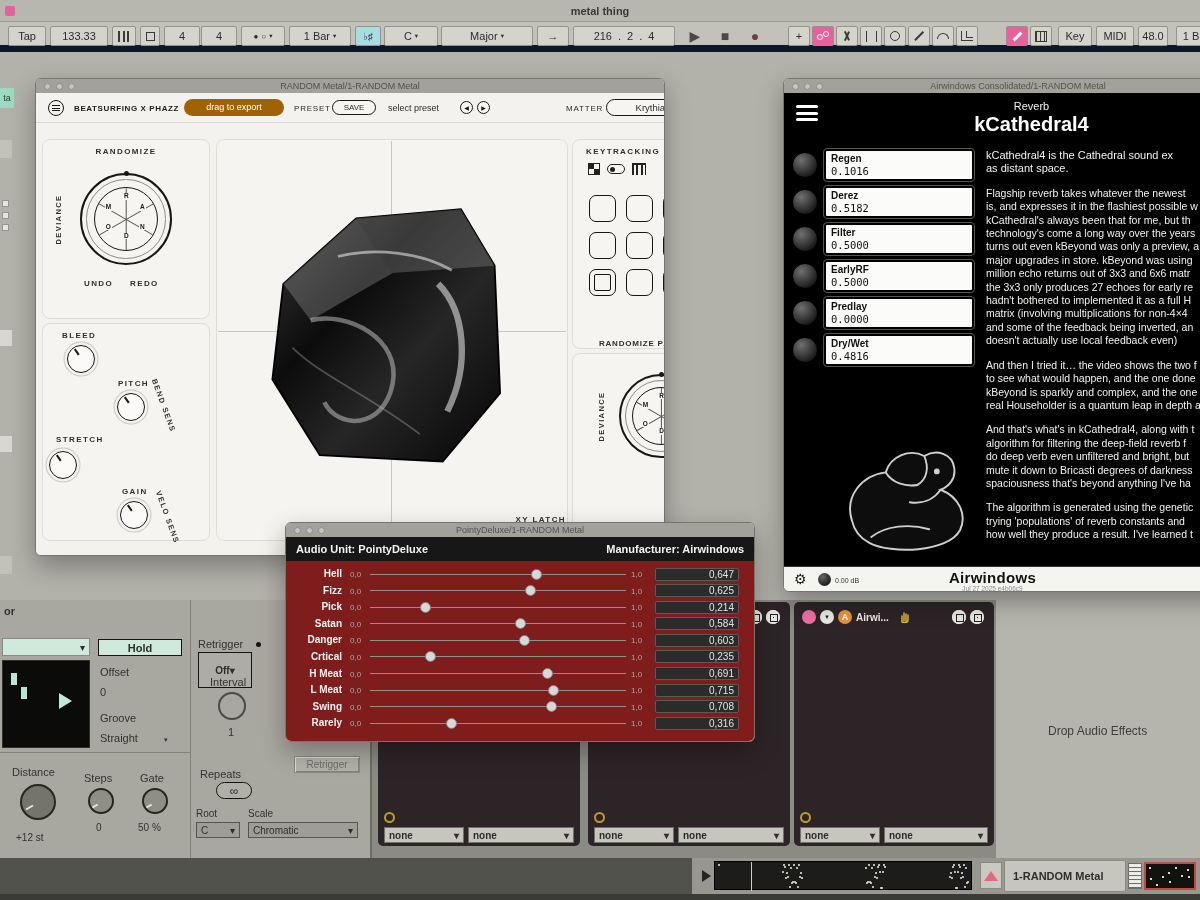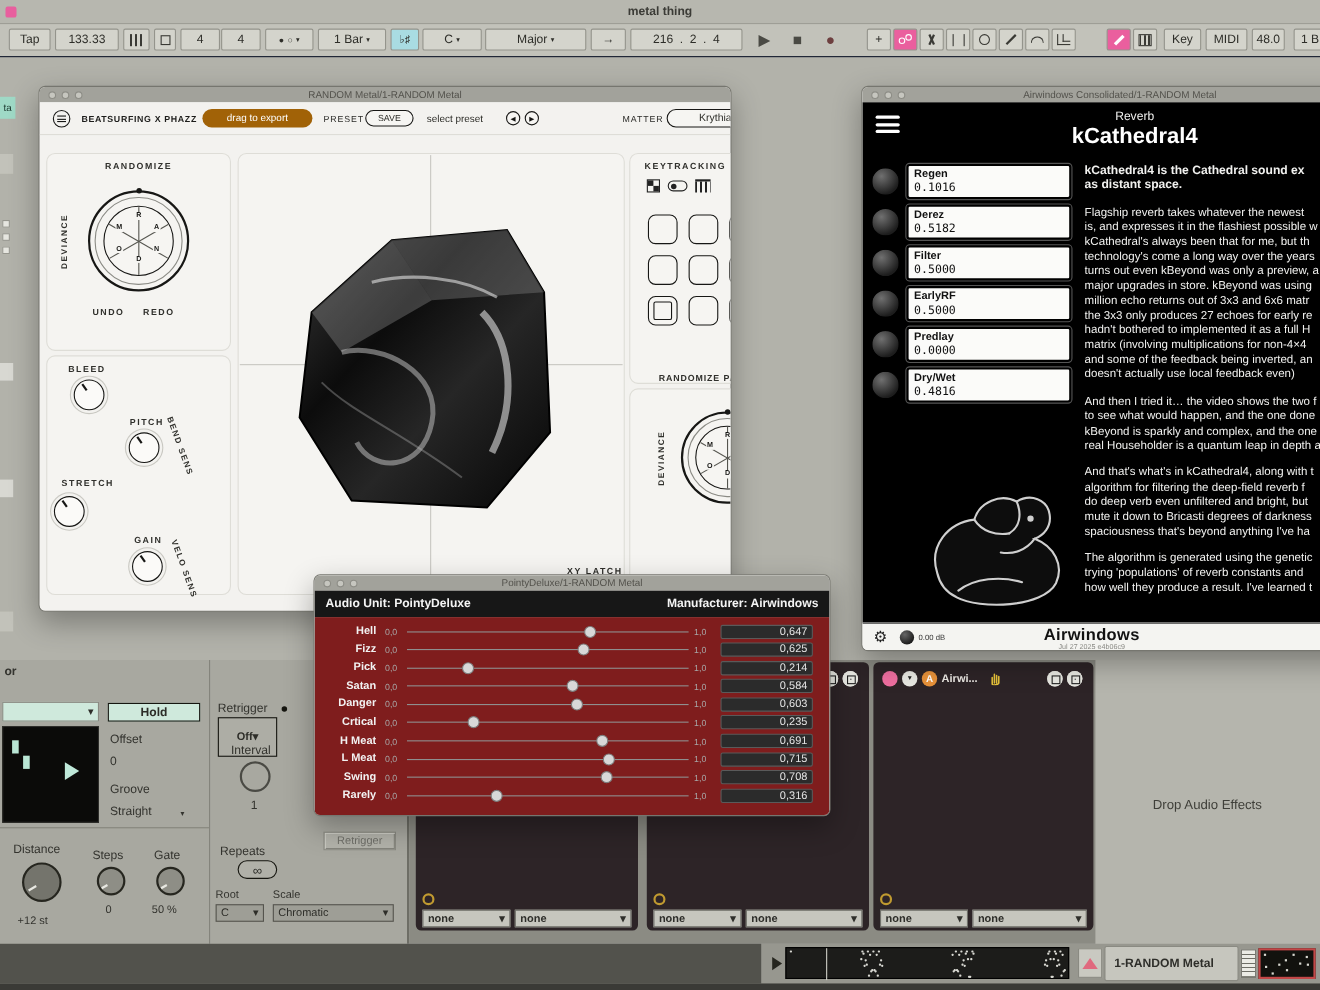--- a/index.html
+++ b/index.html
@@ -2,21 +2,21 @@
 <html><head>
 <meta charset="utf-8">
 <style>
 *{margin:0;padding:0;box-sizing:border-box}
 html,body{width:1200px;height:900px}
 body{position:relative;overflow:hidden;background:#b2b2aa;font-family:"Liberation Sans",sans-serif;color:#2d2d28}
 .a{position:absolute}
 
 #titlebar{left:0;top:0;width:1200px;height:22px;background:#b7b7af;border-bottom:1px solid #9c9c94}
 #titlebar .t{width:100%;text-align:center;font-size:11px;font-weight:bold;color:#3b3b36;line-height:22px}
-#transport{left:0;top:22px;width:1200px;height:30px;background:#c2c2ba;border-bottom:1px solid #0f172a}
+#transport{left:0;top:22px;width:1200px;height:30px;background:#c2c2ba;border-bottom:7px solid #0f172a}
 .cell{position:absolute;top:4px;height:20px;background:#d4d4cc;border:1px solid #94948c;border-radius:2px;font-size:11px;display:flex;align-items:center;justify-content:center;gap:3px;padding:0 4px;color:#2d2d28}
 .cell .dd{font-size:6.5px}
 .cell.teal{background:#a9dce2}
 .cell.pink{background:#ea5f9e}
 .cell.plain{background:none;border:none}
 .tr-glyph{font-size:14px;color:#4a4a44}
 .ic-bars{width:12px;height:11px;background:repeating-linear-gradient(90deg,#3a3a35 0 2px,transparent 2px 4.5px)}
 .ic-sq{width:9px;height:9px;border:1.5px solid #3a3a35}
 .ic-node{position:relative;width:14px;height:10px}
 .ic-node::before{content:"";position:absolute;left:0;top:3px;width:4px;height:4px;border:1.2px solid #fff;border-radius:50%}
@@ -80,21 +80,21 @@
 .aw-name{position:absolute;left:110px;top:20px;width:275px;text-align:center;font-size:20px;font-weight:bold;color:#fff}
 #aw-params{position:absolute;left:8px;top:56px;display:flex;flex-direction:column;gap:5px}
 .aw-row{display:flex;align-items:center;gap:6px}
 .aw-knob{width:26px;height:26px;border-radius:50%;background:radial-gradient(circle at 35% 30%,#707070,#1d1d1d 72%);border:1px solid #000}
 .aw-pbox{width:150px;height:32px;border:2px solid #000;outline:1px solid #555;border-radius:3px;background:#fbfbf9;padding:2px 5px}
 .aw-plabel{font-size:10px;font-weight:bold;color:#111;line-height:12px}
 .aw-pvalue{font-size:10.5px;color:#111;font-family:"DejaVu Sans Mono",monospace;line-height:13px}
 #aw-description{position:absolute;left:202px;top:56px;width:215px;height:404px;overflow:hidden}
 .aw-para{margin-bottom:11px}
 .aw-line{white-space:nowrap;overflow:hidden;font-size:10.5px;line-height:13.4px;color:#f1f1ef}
-.aw-intro .aw-line{font-weight:bold;font-size:11px}
+.aw-intro .aw-line{font-weight:normal;font-size:11px}
 .aw-footer{position:relative;height:26px;background:#f4f4f1;border-top:1px solid #333}
 .aw-gear{position:absolute;left:10px;top:4px;font-size:14px;color:#222;line-height:16px}
 .aw-vol{position:absolute;left:34px;top:6px;width:13px;height:13px;border-radius:50%;background:radial-gradient(circle at 35% 30%,#666,#1a1a1a 75%)}
 .aw-db{position:absolute;left:51px;top:10px;font-size:7px;color:#333}
 .aw-brand{position:absolute;left:0;top:2px;width:417px;text-align:center;font-size:15px;font-weight:bold;color:#111;letter-spacing:.3px}
 .aw-build{position:absolute;left:0;top:18px;width:417px;text-align:center;font-size:6.5px;color:#8a8a85}
 
 #win-pd .pd-header{position:relative;height:24px;background:#171717;display:flex;align-items:center;justify-content:space-between;padding:0 10px;font-size:11px;font-weight:bold;color:#f4f4f4}
 #win-pd .pd-body{position:relative;height:182px;background:#7f1d1d;padding-top:5px}
 .pd-row{position:relative;height:16.6px}

